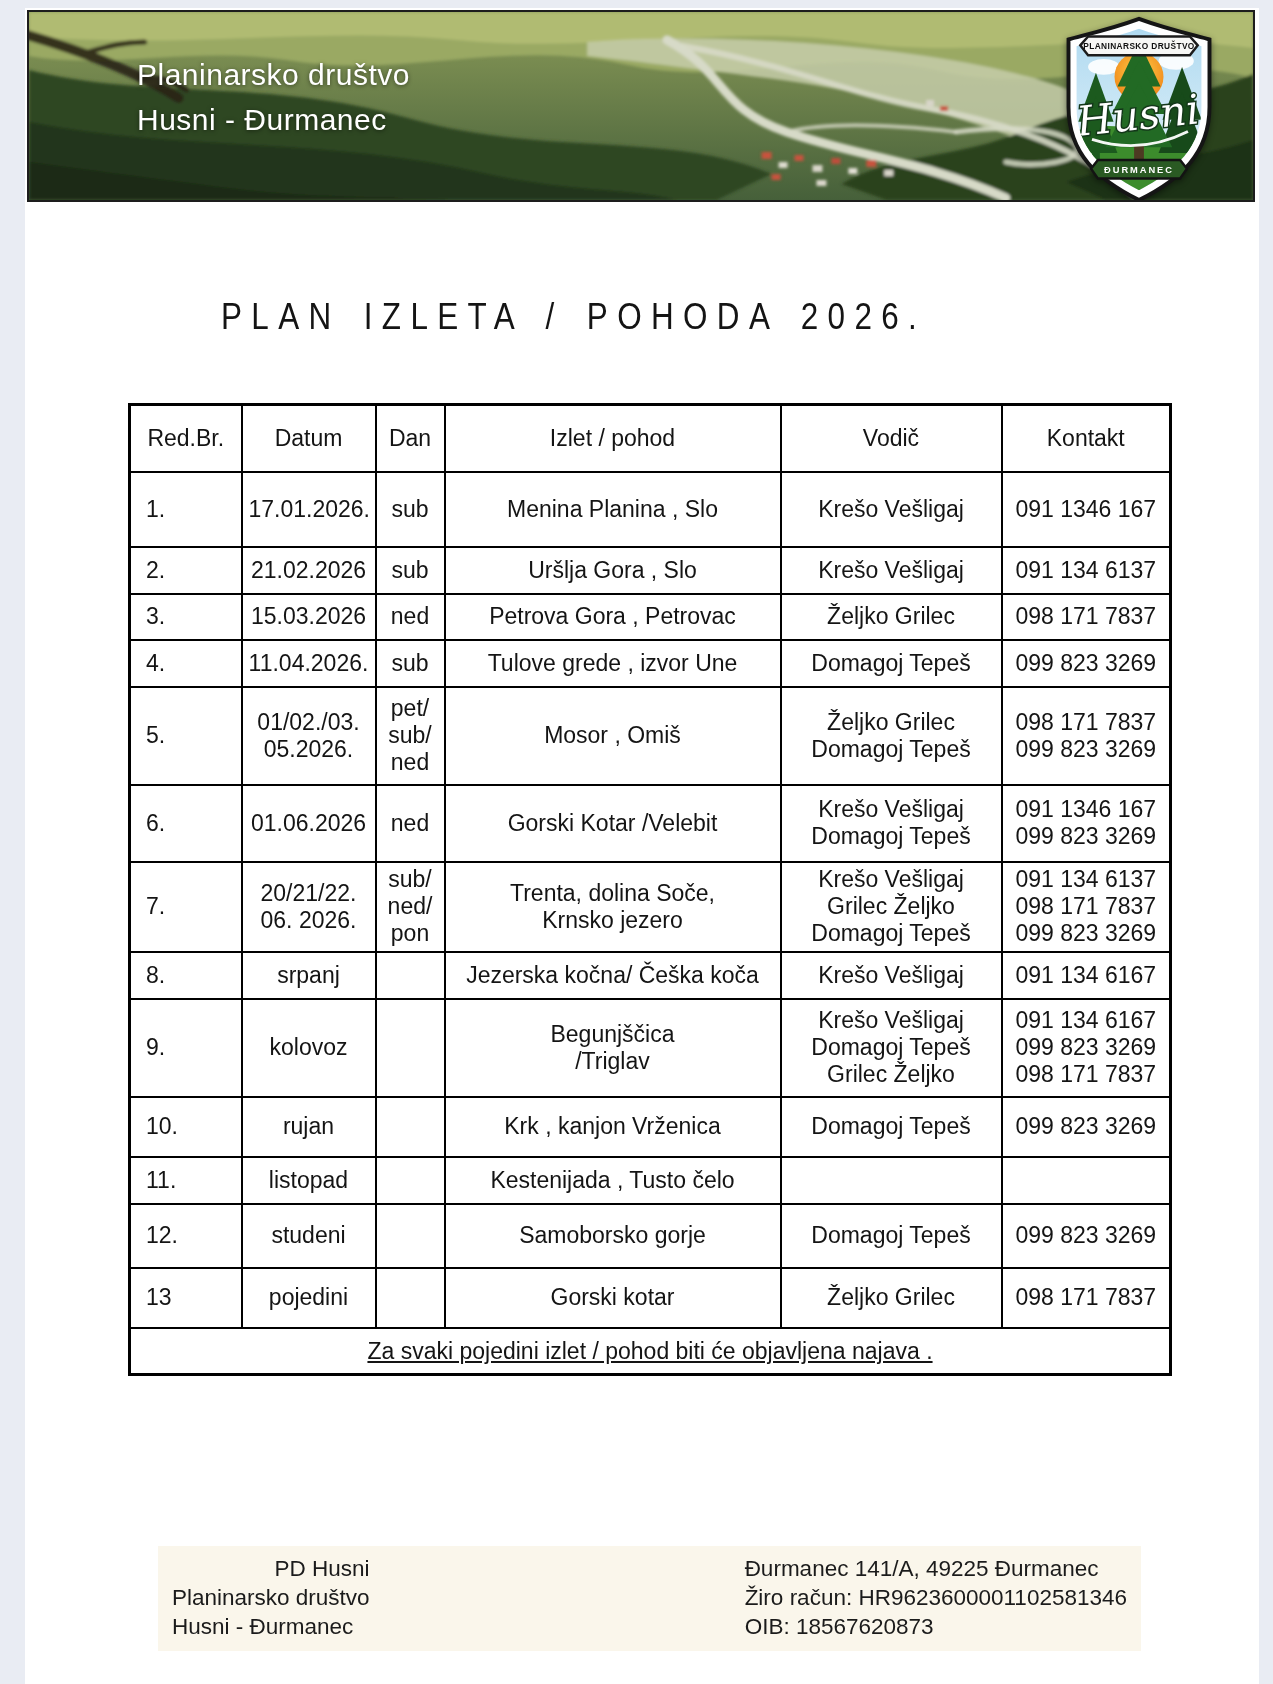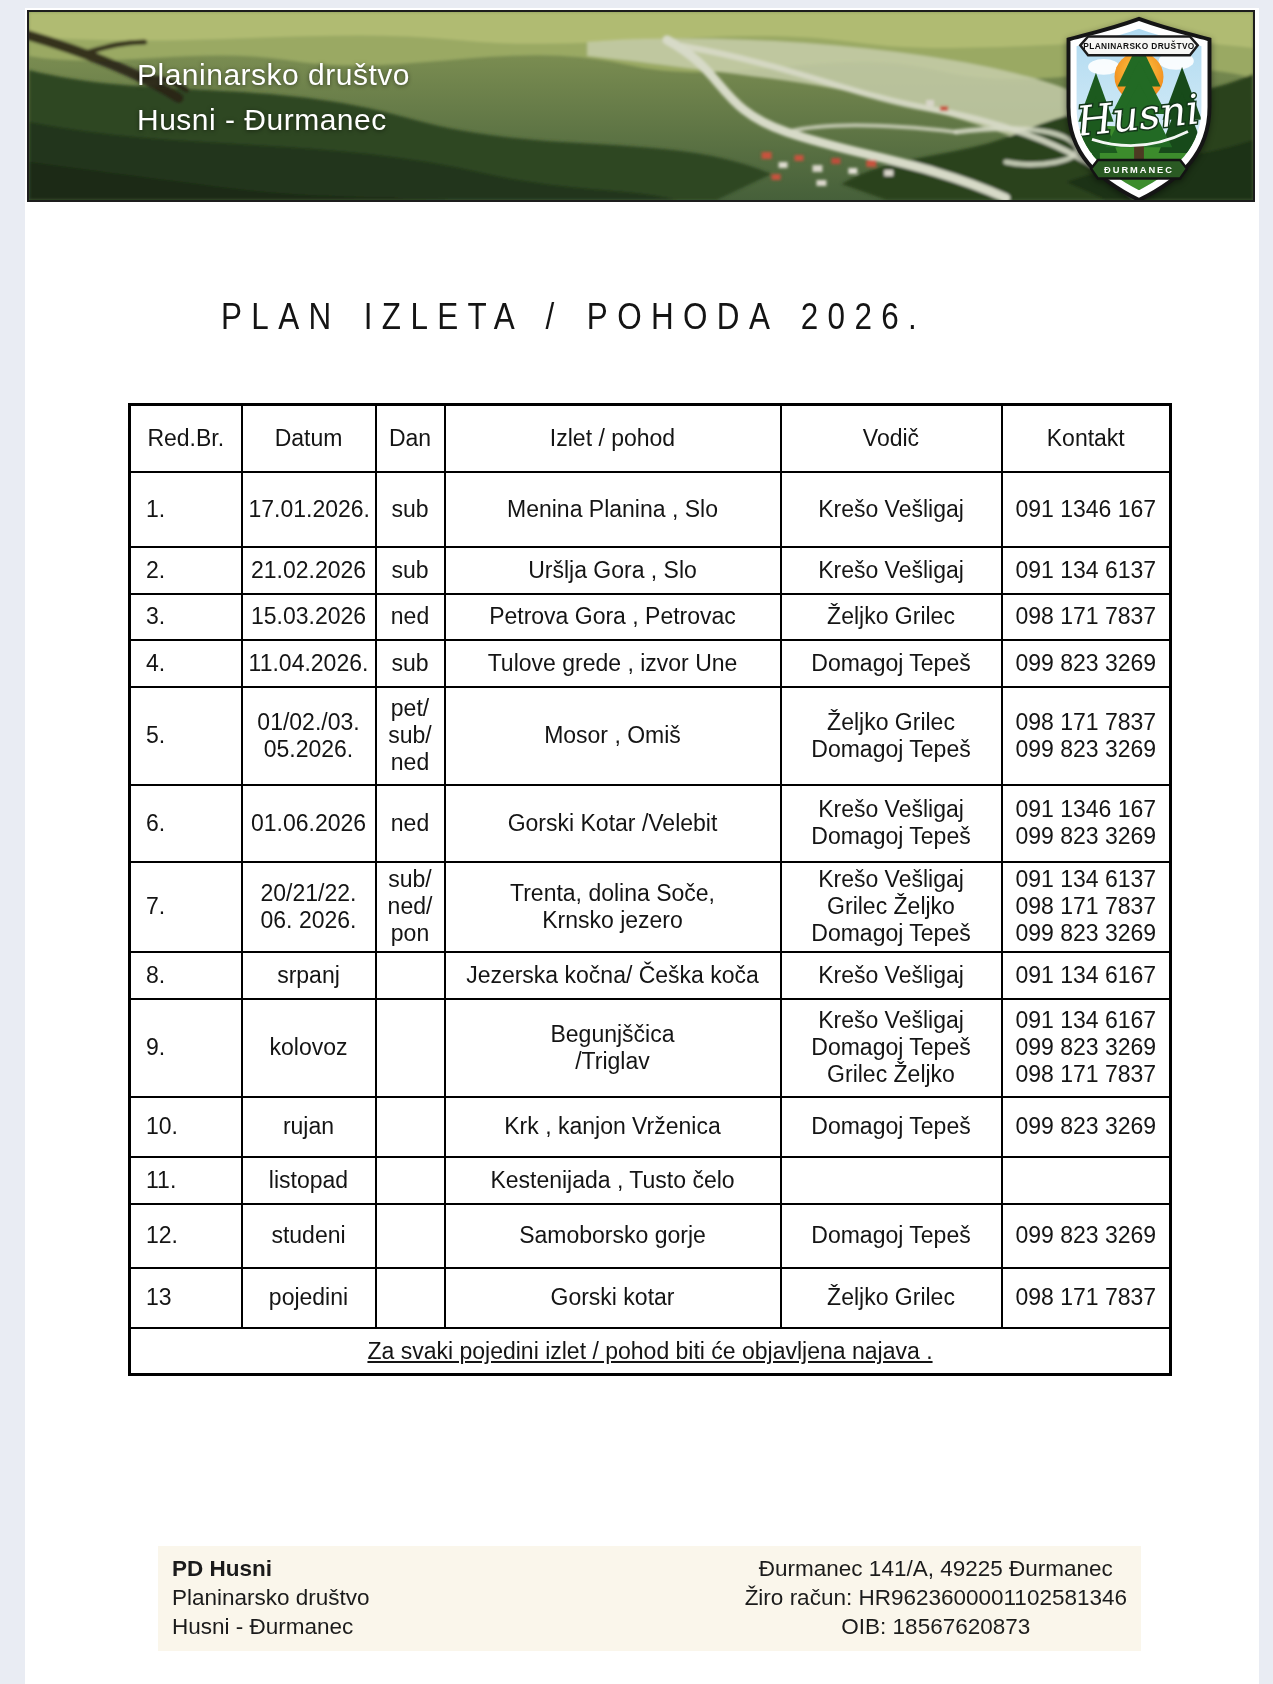--- a/index.html
+++ b/index.html
@@ -63,22 +63,22 @@
   table.plan tr.note-row td { line-height:26px;text-decoration:underline; }
   
   .doc-footer {
     position:absolute; left:133px; top:1538px;
     width:983px; min-height:96px;
     background:#faf6eb;
     display:flex; justify-content:space-between;
     box-sizing:border-box; padding:8px 14px 10px 14px;
     font-size:22.5px; line-height:29px; color:#1b1b1b;
   }
-  .doc-footer .f-left .l0 { font-weight:700; }
-  .doc-footer .f-right { text-align:center;margin-left:32px; }
+  .doc-footer .f-left .l0 { font-weight:400;text-align:right; }
+  .doc-footer .f-right { text-align:left;margin-left:32px; }
   
   .frame-right { position:absolute; right:0; top:0; width:14px; height:1684px; background:#e9ecf3; }
 </style>
 </head>
 <body>
 
 <div class="page">
 
   <div class="banner">
     <svg class="scene" viewBox="0 0 1228 188" preserveAspectRatio="none" aria-hidden="true">

